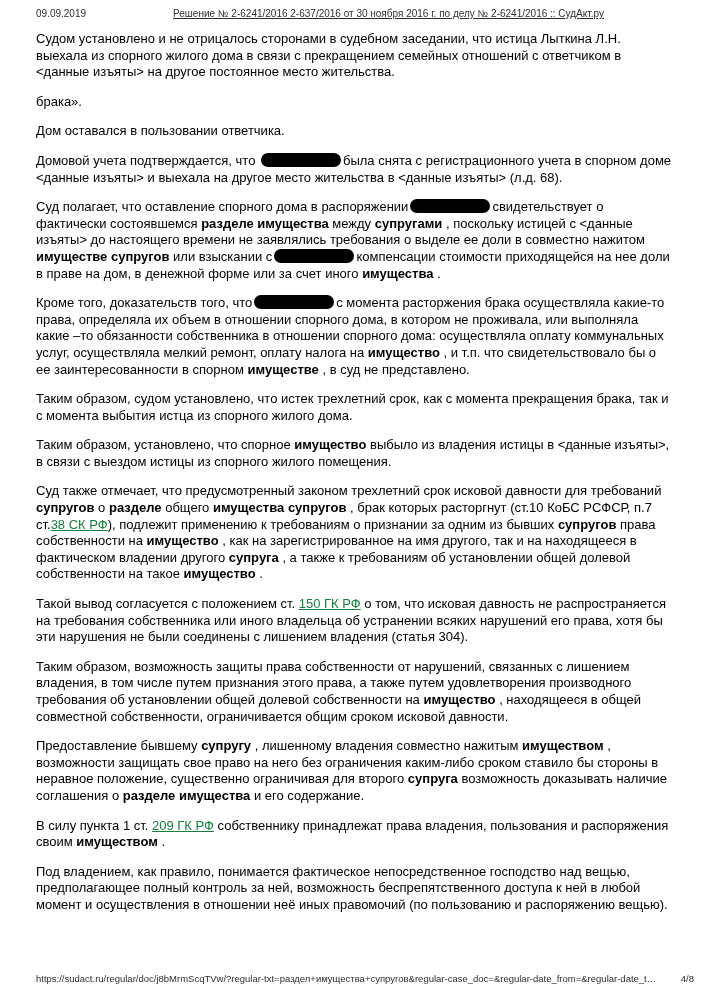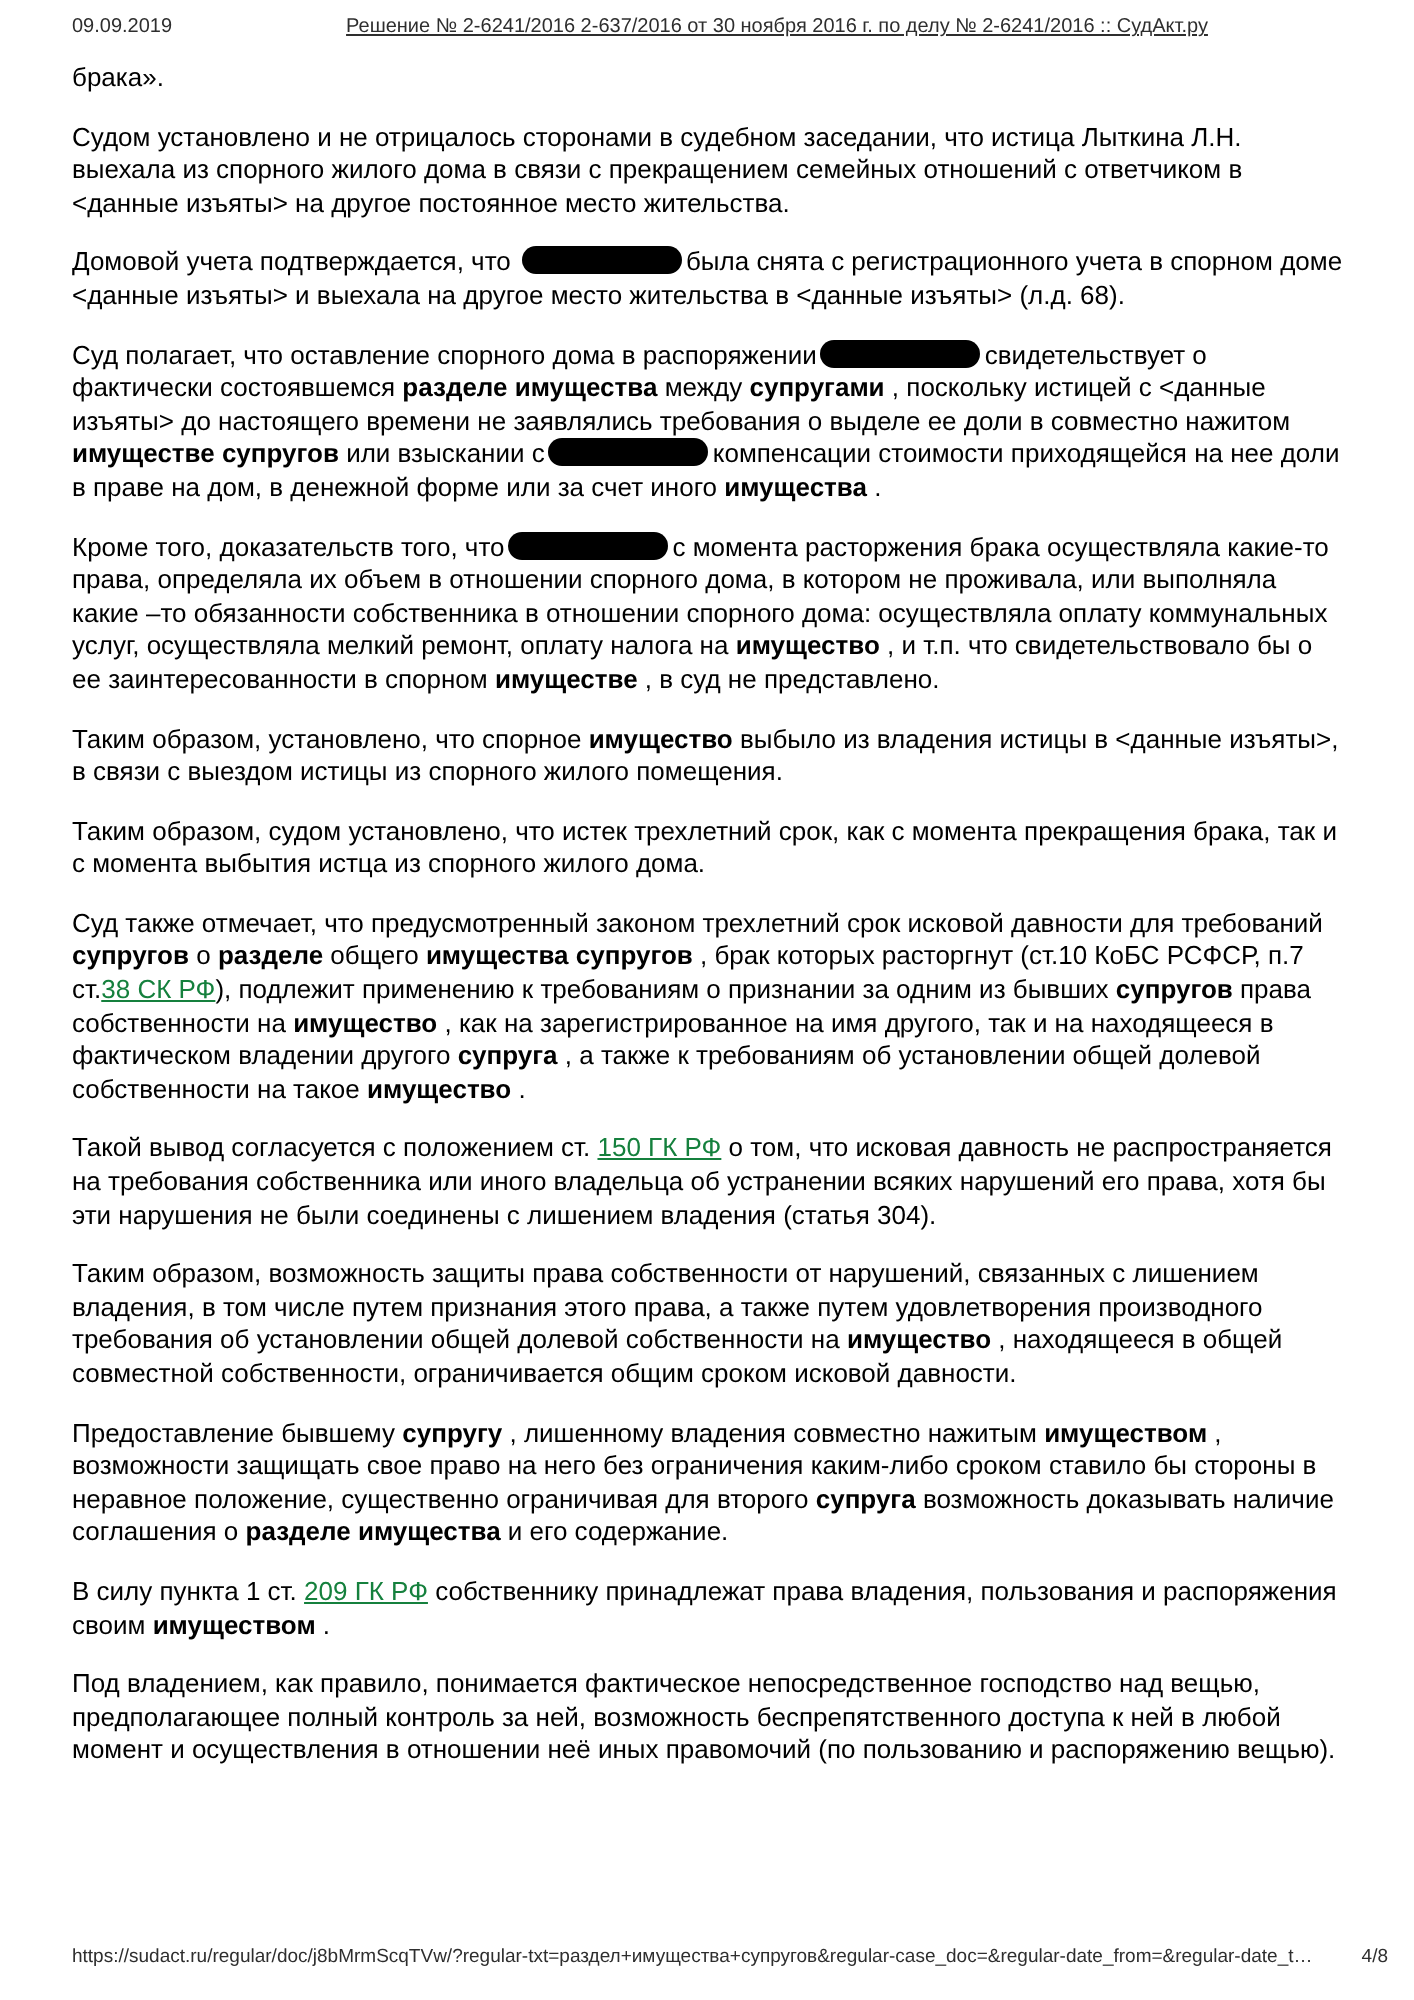--- a/index.html
+++ b/index.html
@@ -83,27 +83,28 @@
 </style>
 </head>
 <body>
 
 <div class="print-header">
   <span class="date">09.09.2019</span>
   <span class="doc-title">Решение № 2-6241/2016 2-637/2016 от 30 ноября 2016 г. по делу № 2-6241/2016 :: СудАкт.ру</span>
 </div>
 
 <div class="content" id="doc-body">
+    <p><span>Судом установлено и не отрицалось сторонами в судебном заседании, что истица Лыткина Л.Н. выехала из спорного жилого дома в связи с прекращением семейных отношений с ответчиком в &lt;данные изъяты&gt; на другое постоянное место жительства.</span></p>
     <p><span>брака».</span></p>
-    <p><span>Судом установлено и не отрицалось сторонами в судебном заседании, что истица Лыткина Л.Н. выехала из спорного жилого дома в связи с прекращением семейных отношений с ответчиком в &lt;данные изъяты&gt; на другое постоянное место жительства.</span></p>
+    <p><span>Дом оставался в пользовании ответчика.</span></p>
     <p><span>Домовой учета подтверждается, что </span><span class="redaction"></span><span>была снята с регистрационного учета в спорном доме &lt;данные изъяты&gt; и выехала на другое место жительства в &lt;данные изъяты&gt; (л.д. 68).</span></p>
     <p><span>Суд полагает, что оставление спорного дома в распоряжении</span><span class="redaction"></span><span>свидетельствует о фактически состоявшемся </span><span class="hl">разделе имущества</span><span> между </span><span class="hl">супругами</span><span> , поскольку истицей с &lt;данные изъяты&gt; до настоящего времени не заявлялись требования о выделе ее доли в совместно нажитом </span><span class="hl">имуществе супругов</span><span> или взыскании с</span><span class="redaction"></span><span>компенсации стоимости приходящейся на нее доли в праве на дом, в денежной форме или за счет иного </span><span class="hl">имущества</span><span> .</span></p>
     <p><span>Кроме того, доказательств того, что</span><span class="redaction"></span><span>с момента расторжения брака осуществляла какие-то права, определяла их объем в отношении спорного дома, в котором не проживала, или выполняла какие –то обязанности собственника в отношении спорного дома: осуществляла оплату коммунальных услуг, осуществляла мелкий ремонт, оплату налога на </span><span class="hl">имущество</span><span> , и т.п. что свидетельствовало бы о ее заинтересованности в спорном </span><span class="hl">имуществе</span><span> , в суд не представлено.</span></p>
+    <p><span>Таким образом, судом установлено, что истек трехлетний срок, как с момента прекращения брака, так и с момента выбытия истца из спорного жилого дома.</span></p>
     <p><span>Таким образом, установлено, что спорное </span><span class="hl">имущество</span><span> выбыло из владения истицы в &lt;данные изъяты&gt;, в связи с выездом истицы из спорного жилого помещения.</span></p>
-    <p><span>Таким образом, судом установлено, что истек трехлетний срок, как с момента прекращения брака, так и с момента выбытия истца из спорного жилого дома.</span></p>
     <p><span>Суд также отмечает, что предусмотренный законом трехлетний срок исковой давности для требований </span><span class="hl">супругов</span><span> о </span><span class="hl">разделе</span><span> общего </span><span class="hl">имущества супругов</span><span> , брак которых расторгнут (ст.10 КоБС РСФСР, п.7 ст.</span><a class="law-link" href="#">38 СК РФ</a><span>), подлежит применению к требованиям о признании за одним из бывших </span><span class="hl">супругов</span><span> права собственности на </span><span class="hl">имущество</span><span> , как на зарегистрированное на имя другого, так и на находящееся в фактическом владении другого </span><span class="hl">супруга</span><span> , а также к требованиям об установлении общей долевой собственности на такое </span><span class="hl">имущество</span><span> .</span></p>
     <p><span>Такой вывод согласуется с положением ст. </span><a class="law-link" href="#">150 ГК РФ</a><span> о том, что исковая давность не распространяется на требования собственника или иного владельца об устранении всяких нарушений его права, хотя бы эти нарушения не были соединены с лишением владения (статья 304).</span></p>
     <p><span>Таким образом, возможность защиты права собственности от нарушений, связанных с лишением владения, в том числе путем признания этого права, а также путем удовлетворения производного требования об установлении общей долевой собственности на </span><span class="hl">имущество</span><span> , находящееся в общей совместной собственности, ограничивается общим сроком исковой давности.</span></p>
     <p><span>Предоставление бывшему </span><span class="hl">супругу</span><span> , лишенному владения совместно нажитым </span><span class="hl">имуществом</span><span> , возможности защищать свое право на него без ограничения каким-либо сроком ставило бы стороны в неравное положение, существенно ограничивая для второго </span><span class="hl">супруга</span><span> возможность доказывать наличие соглашения о </span><span class="hl">разделе имущества</span><span> и его содержание.</span></p>
     <p><span>В силу пункта 1 ст. </span><a class="law-link" href="#">209 ГК РФ</a><span> собственнику принадлежат права владения, пользования и распоряжения своим </span><span class="hl">имуществом</span><span> .</span></p>
     <p><span>Под владением, как правило, понимается фактическое непосредственное господство над вещью, предполагающее полный контроль за ней, возможность беспрепятственного доступа к ней в любой момент и осуществления в отношении неё иных правомочий (по пользованию и распоряжению вещью).</span></p>
   </div>
 
 <div class="print-footer">
   <span class="url">https://sudact.ru/regular/doc/j8bMrmScqTVw/?regular-txt=раздел+имущества+супругов&amp;regular-case_doc=&amp;regular-date_from=&amp;regular-date_t…</span>

